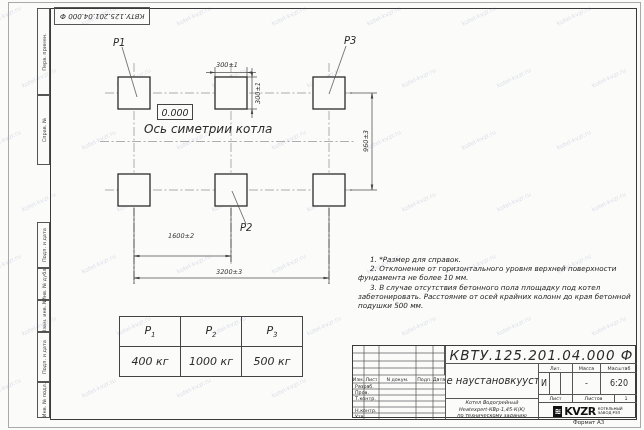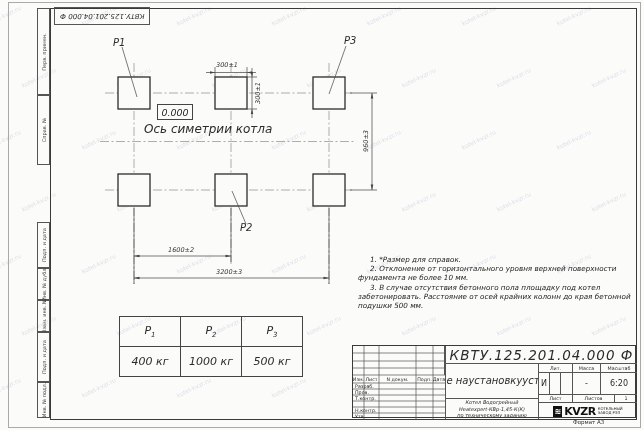--- a/index.html
+++ b/index.html
@@ -190,21 +190,21 @@
     </g>
   </svg>
 
   <span class="abs plabel" style="left:113px;top:37px;">Р1</span>
   <span class="abs plabel" style="left:344px;top:35px;">Р3</span>
   <span class="abs plabel" style="left:240px;top:222px;">Р2</span>
 
   <span class="abs dimtxt" style="left:216px;top:61px;">300±1</span>
   <span class="abs dimtxt vert" style="left:258px;top:93px;">300±1</span>
   <span class="abs dimtxt vert" style="left:366px;top:141px;">960±3</span>
-  <span class="abs dimtxt" style="left:168px;top:246px;">1600±2</span>
+  <span class="abs dimtxt" style="left:168px;top:232px;">1600±2</span>
   <span class="abs dimtxt" style="left:216px;top:268px;">3200±3</span>
 
   <div class="abs" id="zero-box">
     <span>0.000</span>
   </div>
   <div class="abs" id="axis-label">Ось симетрии котла</div>
 
   <div class="abs" id="notes">
     <p>1. *Размер для справок.</p>
     <p>2. Отклонение от горизонтального уровня верхней поверхности фундамента не более 10 мм.</p>

